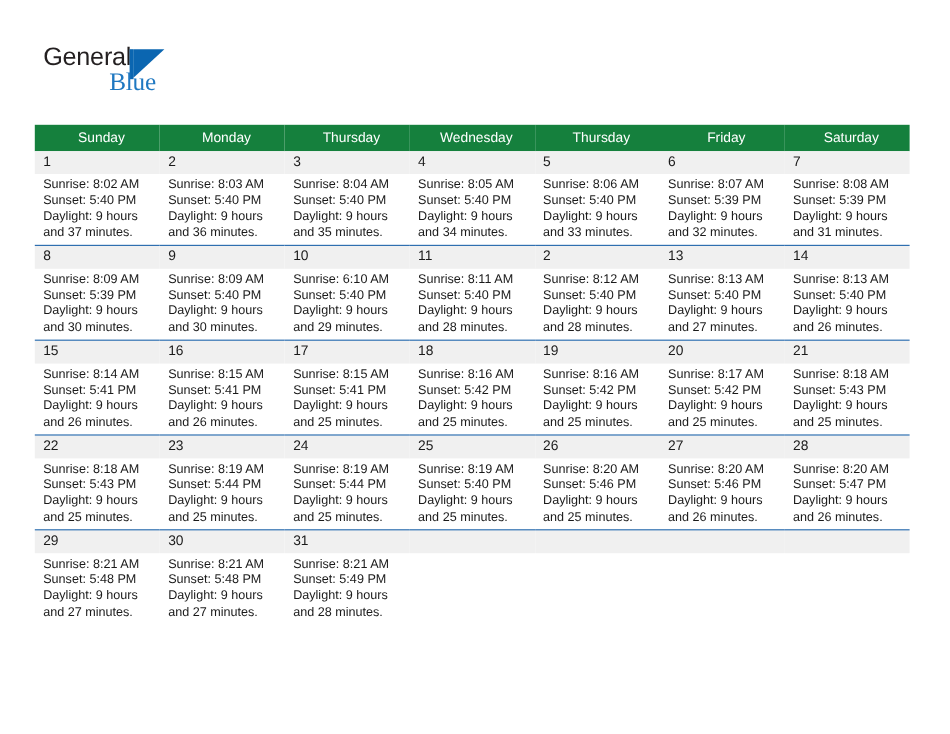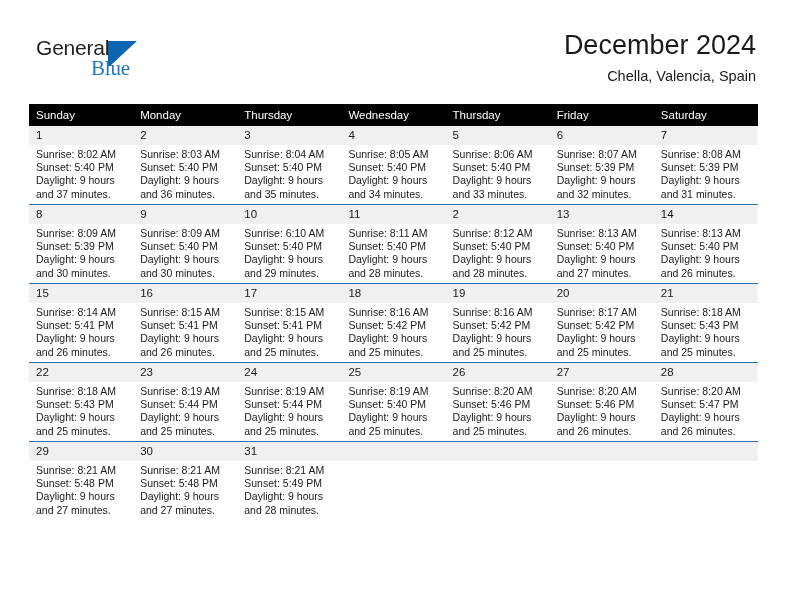--- a/index.html
+++ b/index.html
@@ -98,25 +98,25 @@
   
   .calendar {
     position: absolute;
     left: 29px;
     top: 104px;
     width: 729px;
     border-collapse: collapse;
     table-layout: fixed;
   }
   .calendar th {
-    background: #000000;
+    background: #15803d;
     color: #ffffff;
     font-size: 11.5px;
     font-weight: normal;
-    text-align: left;
+    text-align: center;
     padding: 5px 0 5px 7px;
     height: 12px;
     border: none;
   }
   .calendar td {
     vertical-align: top;
     padding: 0;
     border: none;
     border-top: 1.6px solid #2f6fb0;
     height: 78px;
@@ -154,24 +154,20 @@
 
     <div class="brand">
       <span class="brand-general">General</span>
       <span class="brand-flag">
         <span class="pole"></span>
         <span class="tri"></span>
       </span>
       <span class="brand-blue">Blue</span>
     </div>
 
-    <div class="title-block">
-      <div class="title-month">December 2024</div>
-      <div class="title-location">Chella, Valencia, Spain</div>
-    </div>
 
   </div>
 
   <table class="calendar">
     <thead>
       <tr>
         <th>Sunday</th>
         <th>Monday</th>
         <th>Thursday</th>
         <th>Wednesday</th>

